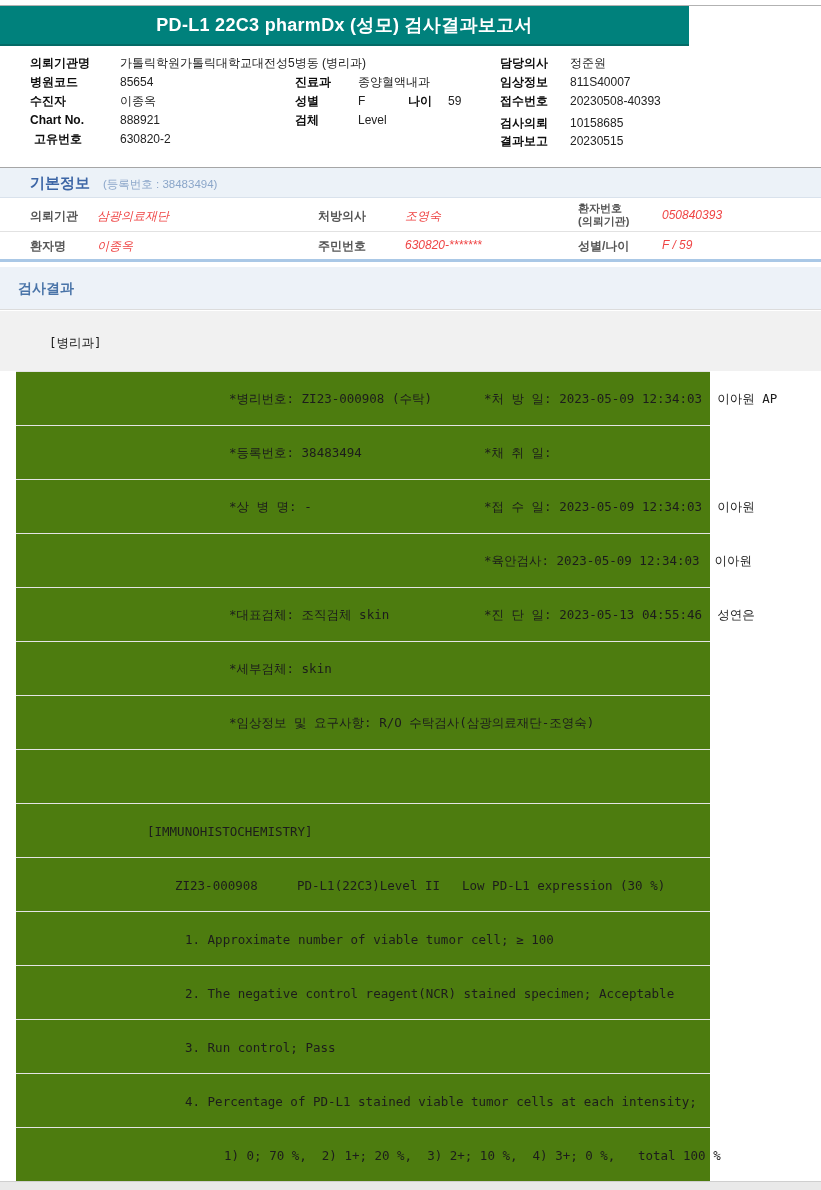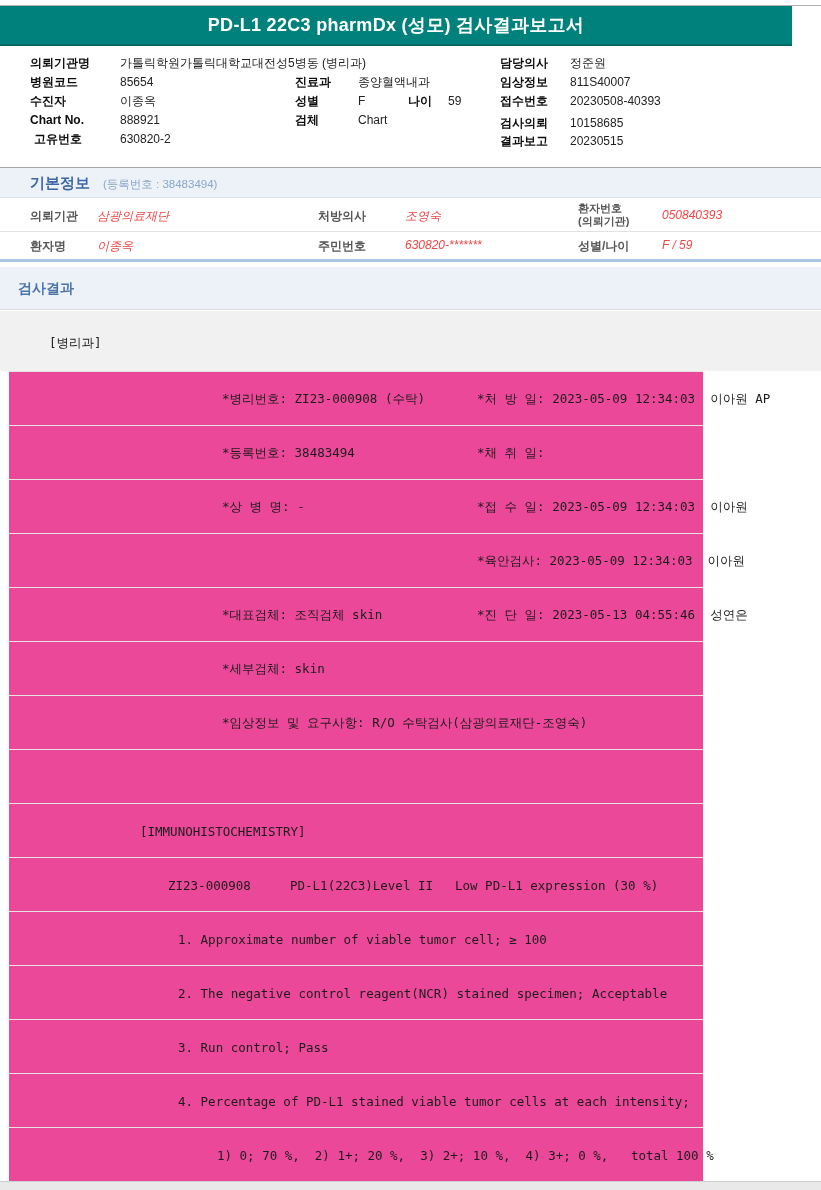--- a/index.html
+++ b/index.html
@@ -1,20 +1,20 @@
 <!DOCTYPE html>
 <html><head>
 <meta charset="utf-8">
 <style>
   * { margin:0; padding:0; box-sizing:border-box; }
   body { background:#ffffff; font-family:"Liberation Sans", sans-serif; }
   #report { position:relative; width:821px; height:1190px; background:#ffffff; overflow:hidden; }
 
   .top-line { position:absolute; left:0; top:5px; width:821px; height:1px; background:#b2b2b2; }
-  .title-bar { position:absolute; left:0; top:6px; width:792px; height:40px; background:#00817c;
+  .title-bar { position:absolute; left:0; top:6px; width:689px; height:40px; background:#00817c;
                border-bottom:2px solid #046a66; display:flex; align-items:center; justify-content:center; }
   .title-bar span { color:#ffffff; font-size:18px; font-weight:bold; letter-spacing:0.3px; }
 
   .hcell { position:absolute; font-size:12px; white-space:nowrap; color:#222; line-height:13px; }
   .hlabel { font-weight:bold; color:#0d0d0d; }
 
   .bi-section { position:absolute; left:0; top:167px; width:821px; height:95px;
                 border-top:1px solid #a6a6a6; border-bottom:3px solid #aac8e6; background:#ffffff; }
   .bi-head { position:absolute; left:0; top:0; width:821px; height:30px; background:#ecf2f8;
              border-bottom:1px solid #d9e2ec; }
@@ -27,21 +27,21 @@
 
   .res-head { position:absolute; left:0; top:267px; width:821px; height:43px; background:#edf2f8;
               border-bottom:1px solid #dcdcdc; }
   .res-head span { position:absolute; left:18px; top:13px; font-size:14px; font-weight:bold; color:#4a74a8; }
 
   .mono { font-family:"DejaVu Sans Mono", monospace; font-size:12.5px; color:#1c1c1c; white-space:pre;margin-left:31px; }
 
   .dept-row { position:absolute; left:0; top:311px; width:821px; height:60px; background:#f1f1f1; }
   .dept-row span { position:absolute; left:18px; top:24px; }
 
-  .row { position:absolute; left:9px; width:694px; height:54px; background:#ec4899;
+  .row { position:absolute; left:16px; width:694px; height:54px; background:#4d7c0f;
          border-top:1px solid #e4e4e4; }
   .row .lcol { position:absolute; left:182px; top:50%; transform:translateY(-50%); }
   .row .rcol { position:absolute; left:437px; top:50%; transform:translateY(-50%); }
   .row .ihc-h { position:absolute; left:100px; top:50%; transform:translateY(-50%); }
   .row .spec-no { position:absolute; left:128px; top:50%; transform:translateY(-50%); }
   .row .test-nm { position:absolute; left:250px; top:50%; transform:translateY(-50%); }
   .row .result-tx { position:absolute; left:415px; top:50%; transform:translateY(-50%); }
   .row .item-tx { position:absolute; left:138px; top:50%; transform:translateY(-50%); }
   .row .pct-tx { position:absolute; left:177px; top:50%; transform:translateY(-50%); }
 
@@ -77,21 +77,21 @@
 
     <span class="hcell hlabel" style="left:295px;top:76px">진료과</span>
     <span class="hcell" style="left:358px;top:76px">종양혈액내과</span>
 
     <span class="hcell hlabel" style="left:295px;top:95px">성별</span>
     <span class="hcell" style="left:358px;top:95px">F</span>
     <span class="hcell hlabel" style="left:408px;top:95px">나이</span>
     <span class="hcell" style="left:448px;top:95px">59</span>
 
     <span class="hcell hlabel" style="left:295px;top:114px">검체</span>
-    <span class="hcell" style="left:358px;top:114px">Chart</span>
+    <span class="hcell" style="left:358px;top:114px">Level</span>
 
     <span class="hcell hlabel" style="left:500px;top:57px">담당의사</span>
     <span class="hcell" style="left:570px;top:57px">정준원</span>
 
     <span class="hcell hlabel" style="left:500px;top:76px">임상정보</span>
     <span class="hcell" style="left:570px;top:76px">811S40007</span>
 
     <span class="hcell hlabel" style="left:500px;top:95px">접수번호</span>
     <span class="hcell" style="left:570px;top:95px">20230508-40393</span>
 

